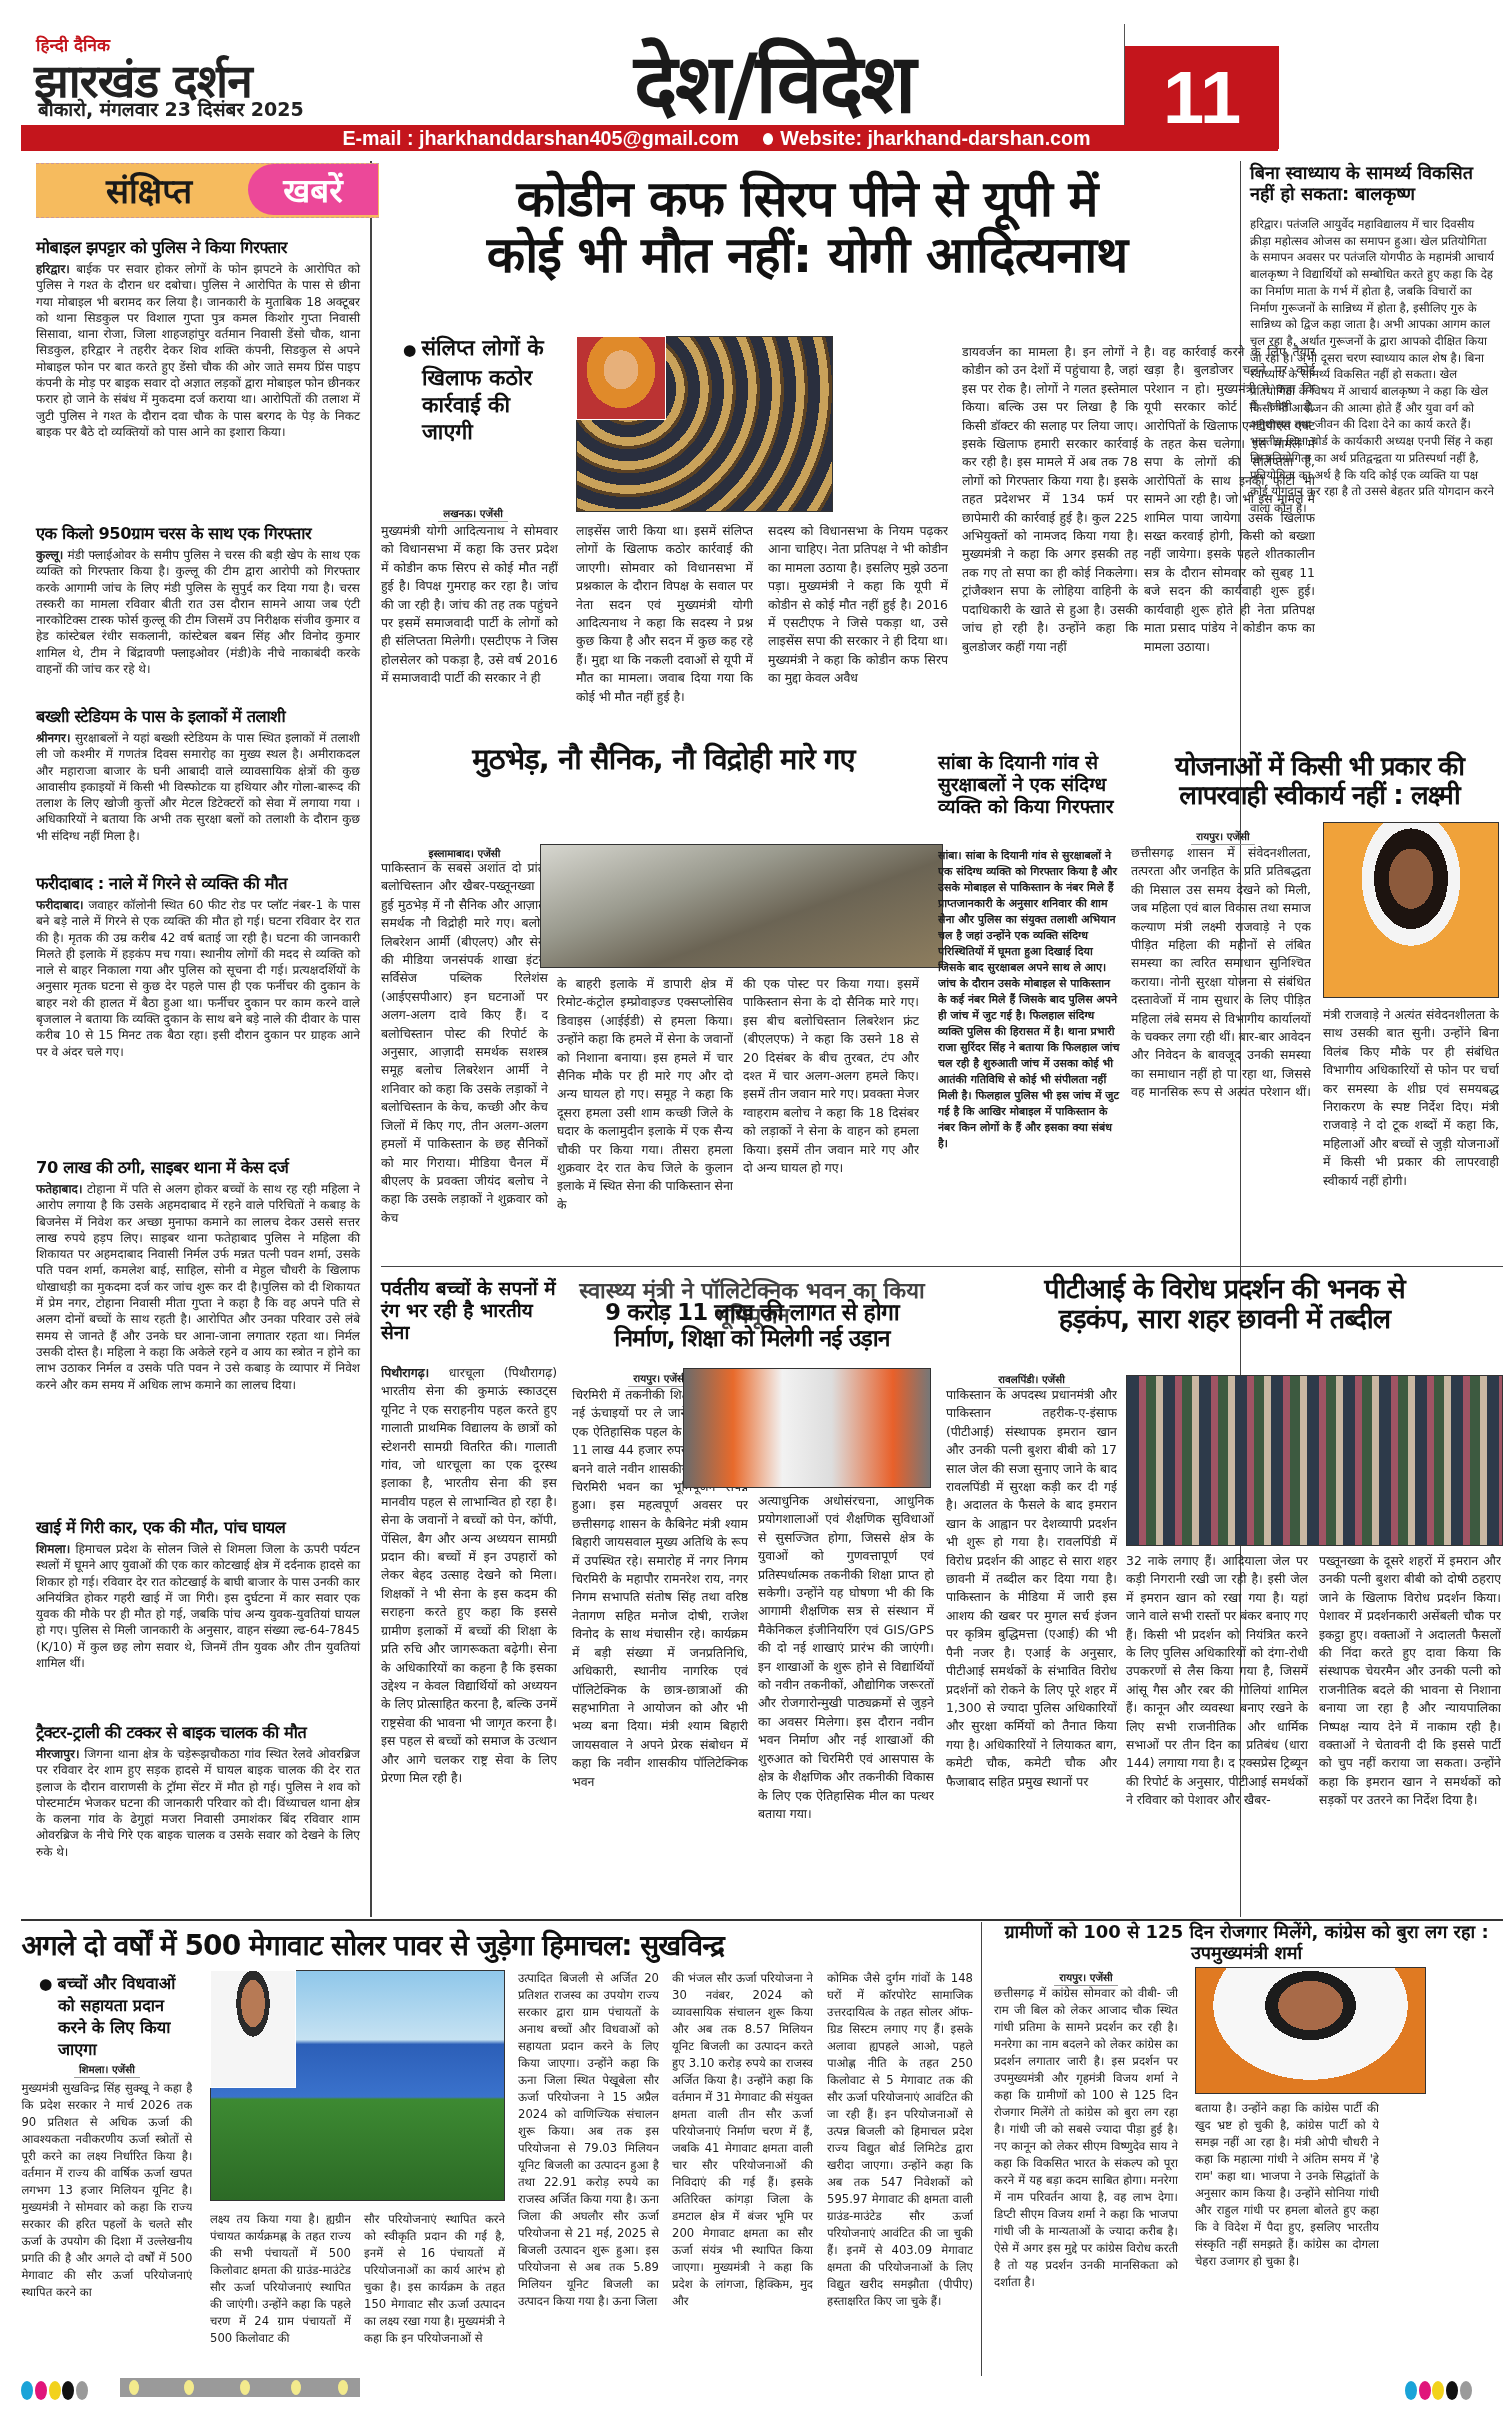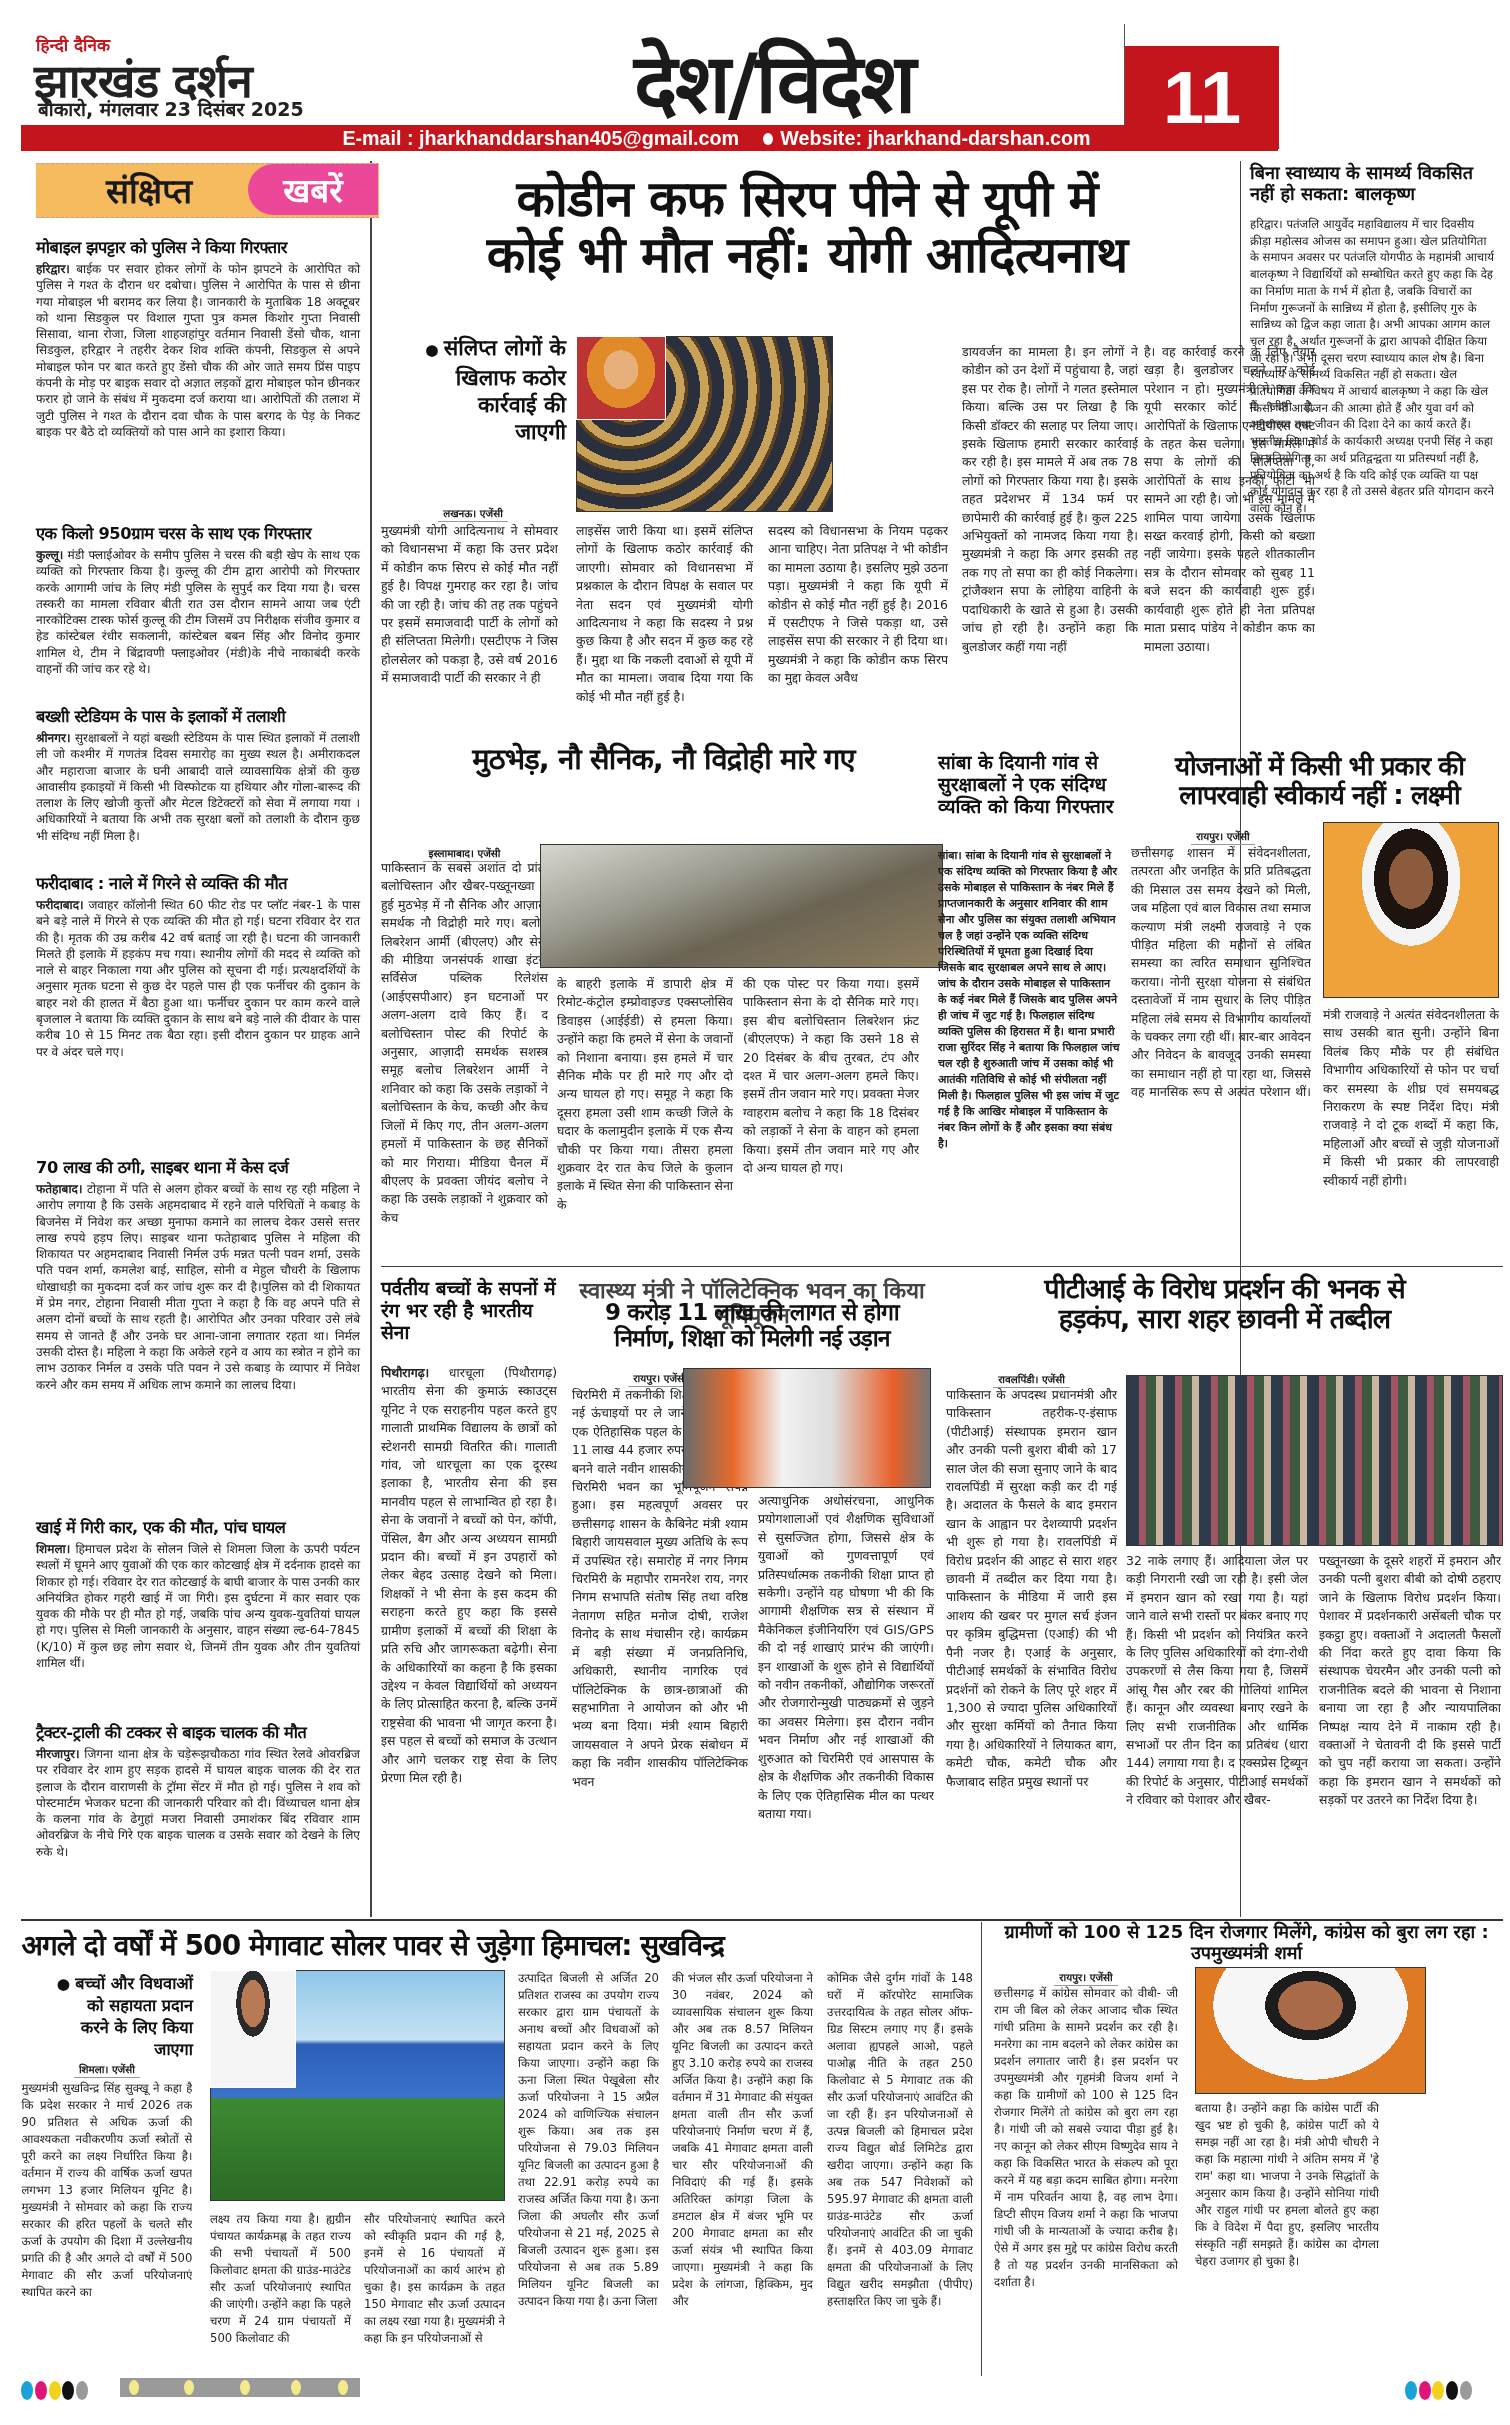--- a/index.html
+++ b/index.html
@@ -32,21 +32,21 @@
   .brief h3 { font-size: 16.3px; font-weight: bold; line-height: 1.2; margin-bottom: 3.4px; color: #111; white-space: nowrap; letter-spacing: -0.4px; }
   .brief p { font-size: 12px; line-height: 16.3px; color: #222; text-align: justify; }
   .brief p b { font-weight: bold; }
 
   
   .hl { position: absolute; font-weight: bold; color: #111; line-height: 1.12; text-align: center; letter-spacing: -0.9px; }
   .sub-hl { position: absolute; font-weight: bold; color: #111; line-height: 1.15; }
   .dateline { font-size: 10.3px; font-weight: bold; text-align: center; border-bottom: 0.9px solid #999; display: inline-block; padding: 0 5.1px 0.9px; margin-bottom: 3.4px; }
   .dl-wrap { text-align: center; }
   .col-text { position: absolute; font-size: 12.4px; line-height: 18.4px; text-align: justify; color: #222; overflow: hidden; }
-  .bullet-box { position: absolute; font-size: 21.4px; line-height: 27px; font-weight: bold; color: #111; text-align: right; }
+  .bullet-box { position: absolute; font-size: 21.4px; line-height: 27px; font-weight: bold; color: #111; }
   .bullet-box .blt { display: block; text-indent: -19px; padding-left: 19px; }
   .bullet-box .blt::before { content: "●"; font-size: 15.4px; margin-right: 5.1px; }
 
   
   .img { position: absolute; overflow: hidden; border: 0.9px solid #333; }
   .img-syrup { background: repeating-radial-gradient(circle at 20% 30%, #c9a25a 0 8.6px, #5a4124 8.6px 12px, #2a2f3e 12px 24px), #2b2f3a; }
   .img-yogi { background: radial-gradient(ellipse at 50% 40%, #e7b07a 0 28%, #e08a2a 28% 55%, #b33 55% 100%); border: 1.7px solid #fff; }
   .img-military { background: linear-gradient(160deg, #d7d7d0 0%, #9a9a8e 35%, #6b6454 60%, #8d7d5e 100%); }
   .img-minister-f { background: radial-gradient(ellipse at 50% 32%, #8c5a3c 0 18%, #1d1410 18% 30%, #f4f4f4 30% 40%, #f0a23a 40% 100%); }
   .img-polytech { background: linear-gradient(90deg, #6b6b6b 0%, #e86a2b 20%, #f2f2f2 40%, #ddd 60%, #e8602a 85%, #777 100%); }

